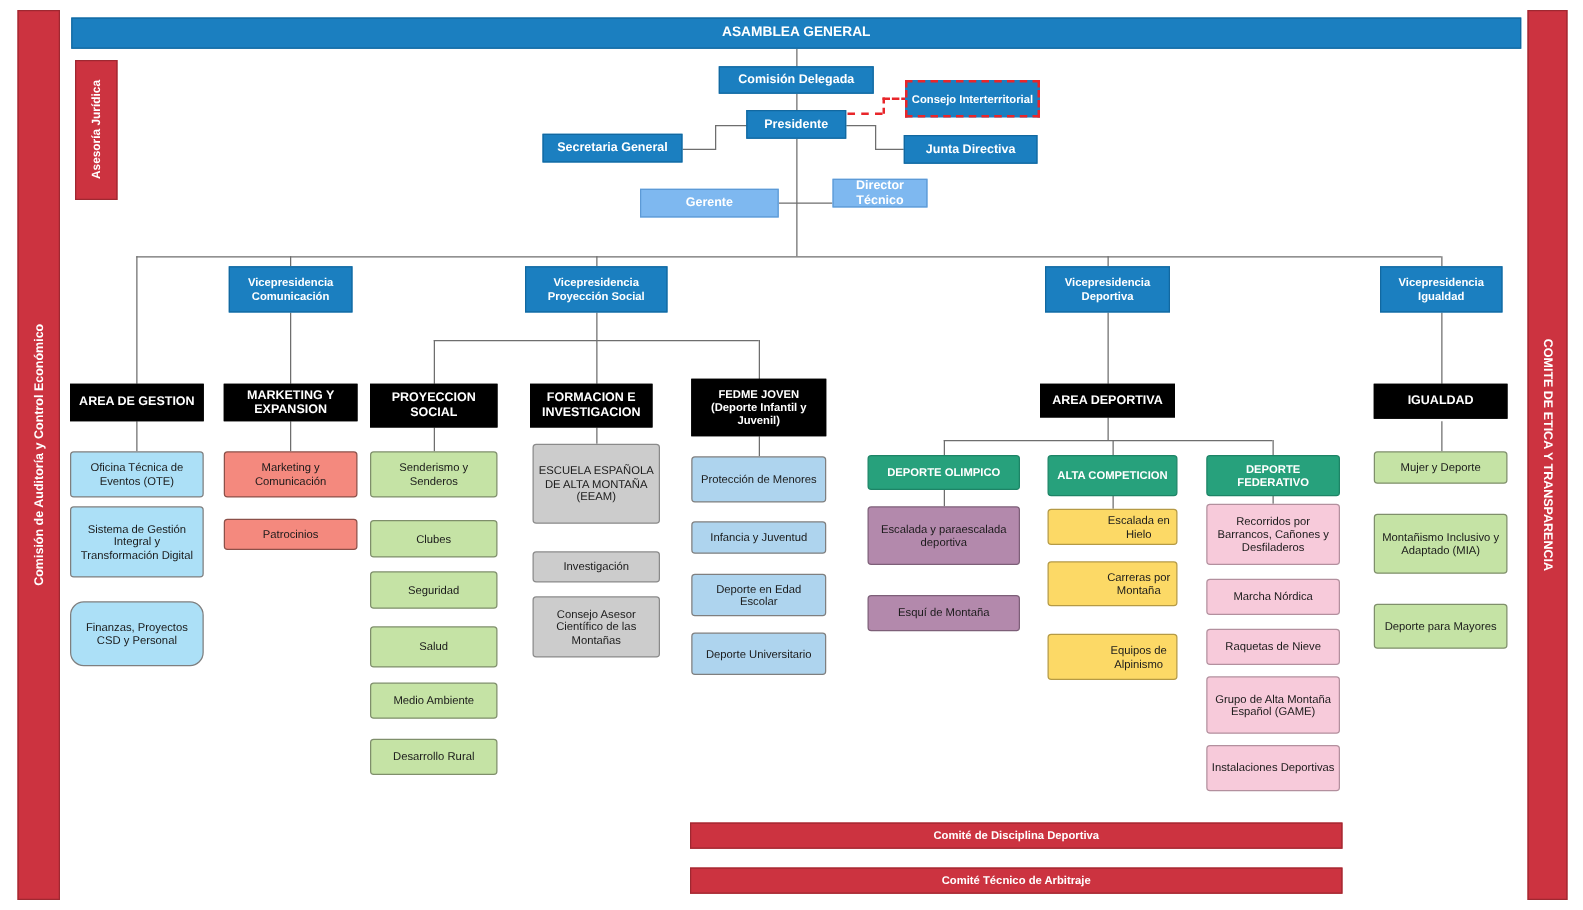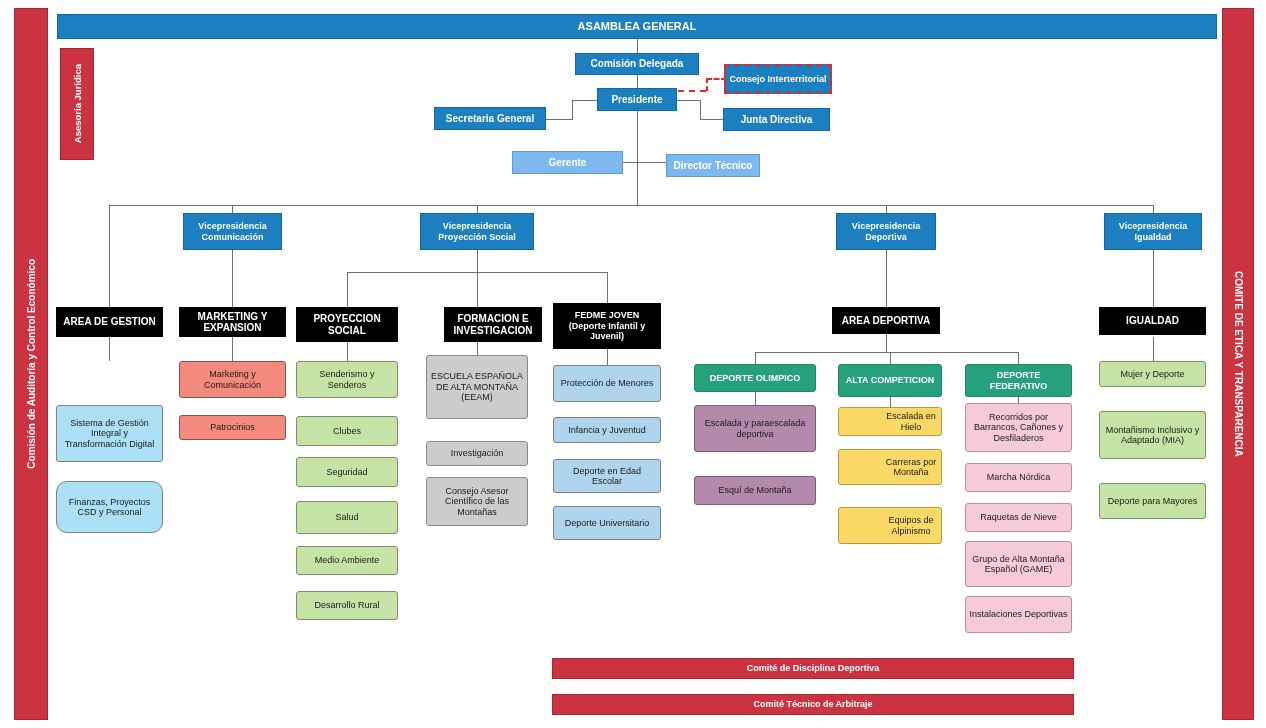--- a/index.html
+++ b/index.html
@@ -140,21 +140,21 @@
   </div>
 
   <div class="node blue f10" style="left:723px;top:108px;width:107px;height:23px;">
     <span>Junta Directiva</span>
   </div>
 
   <div class="node lightblue-exec f10" style="left:512px;top:151px;width:111px;height:23px;">
     <span>Gerente</span>
   </div>
 
-  <div class="node lightblue-exec f10" style="left:666px;top:154px;width:94px;height:23px;">
+  <div class="node lightblue-exec f10" style="left:666px;top:143px;width:76px;height:23px;justify-content:flex-end;">
     <span>Director Técnico</span>
   </div>
 
   <div class="node blue f9" style="left:183px;top:213px;width:99px;height:37px;">
     <span>Vicepresidencia Comunicación</span>
   </div>
 
   <div class="node blue f9" style="left:420px;top:213px;width:114px;height:37px;">
     <span>Vicepresidencia Proyección  Social</span>
   </div>
@@ -163,20 +163,23 @@
     <span>Vicepresidencia Deportiva</span>
   </div>
 
   <div class="node blue f9" style="left:1104px;top:213px;width:98px;height:37px;">
     <span>Vicepresidencia Igualdad</span>
   </div>
 
   <div class="node black f10" style="left:56px;top:307px;width:107px;height:30px;">
     <span>AREA DE GESTION</span>
   </div>
+  <div class="node lblue rounded f9" style="left:56px;top:361px;width:107px;height:37px;">
+    <span>Oficina Técnica de Eventos (OTE)</span>
+  </div>
   <div class="node lblue rounded f9" style="left:56px;top:405px;width:107px;height:57px;">
     <span>Sistema de Gestión Integral y Transformación Digital</span>
   </div>
   <div class="node lblue rounded f9" style="left:56px;top:481px;width:107px;height:52px;border-radius:11px;">
     <span>Finanzas, Proyectos CSD y Personal</span>
   </div>
 
   <div class="node black f10" style="left:179px;top:307px;width:107px;height:30px;">
     <span>MARKETING Y EXPANSION</span>
   </div>
@@ -202,21 +205,21 @@
   <div class="node green rounded f9" style="left:296px;top:501px;width:102px;height:33px;">
     <span>Salud</span>
   </div>
   <div class="node green rounded f9" style="left:296px;top:546px;width:102px;height:29px;">
     <span>Medio Ambiente</span>
   </div>
   <div class="node green rounded f9" style="left:296px;top:591px;width:102px;height:29px;">
     <span>Desarrollo Rural</span>
   </div>
 
-  <div class="node black f10" style="left:444px;top:307px;width:98px;height:35px;">
+  <div class="node black f10" style="left:424px;top:307px;width:98px;height:35px;">
     <span>FORMACION E INVESTIGACION</span>
   </div>
   <div class="node gray rounded f9" style="left:426px;top:355px;width:102px;height:64px;">
     <span>ESCUELA ESPAÑOLA DE ALTA MONTAÑA (EEAM)</span>
   </div>
   <div class="node gray rounded f9" style="left:426px;top:441px;width:102px;height:25px;">
     <span>Investigación</span>
   </div>
   <div class="node gray rounded f9" style="left:426px;top:477px;width:102px;height:49px;">
     <span>Consejo Asesor Científico de las Montañas</span>

